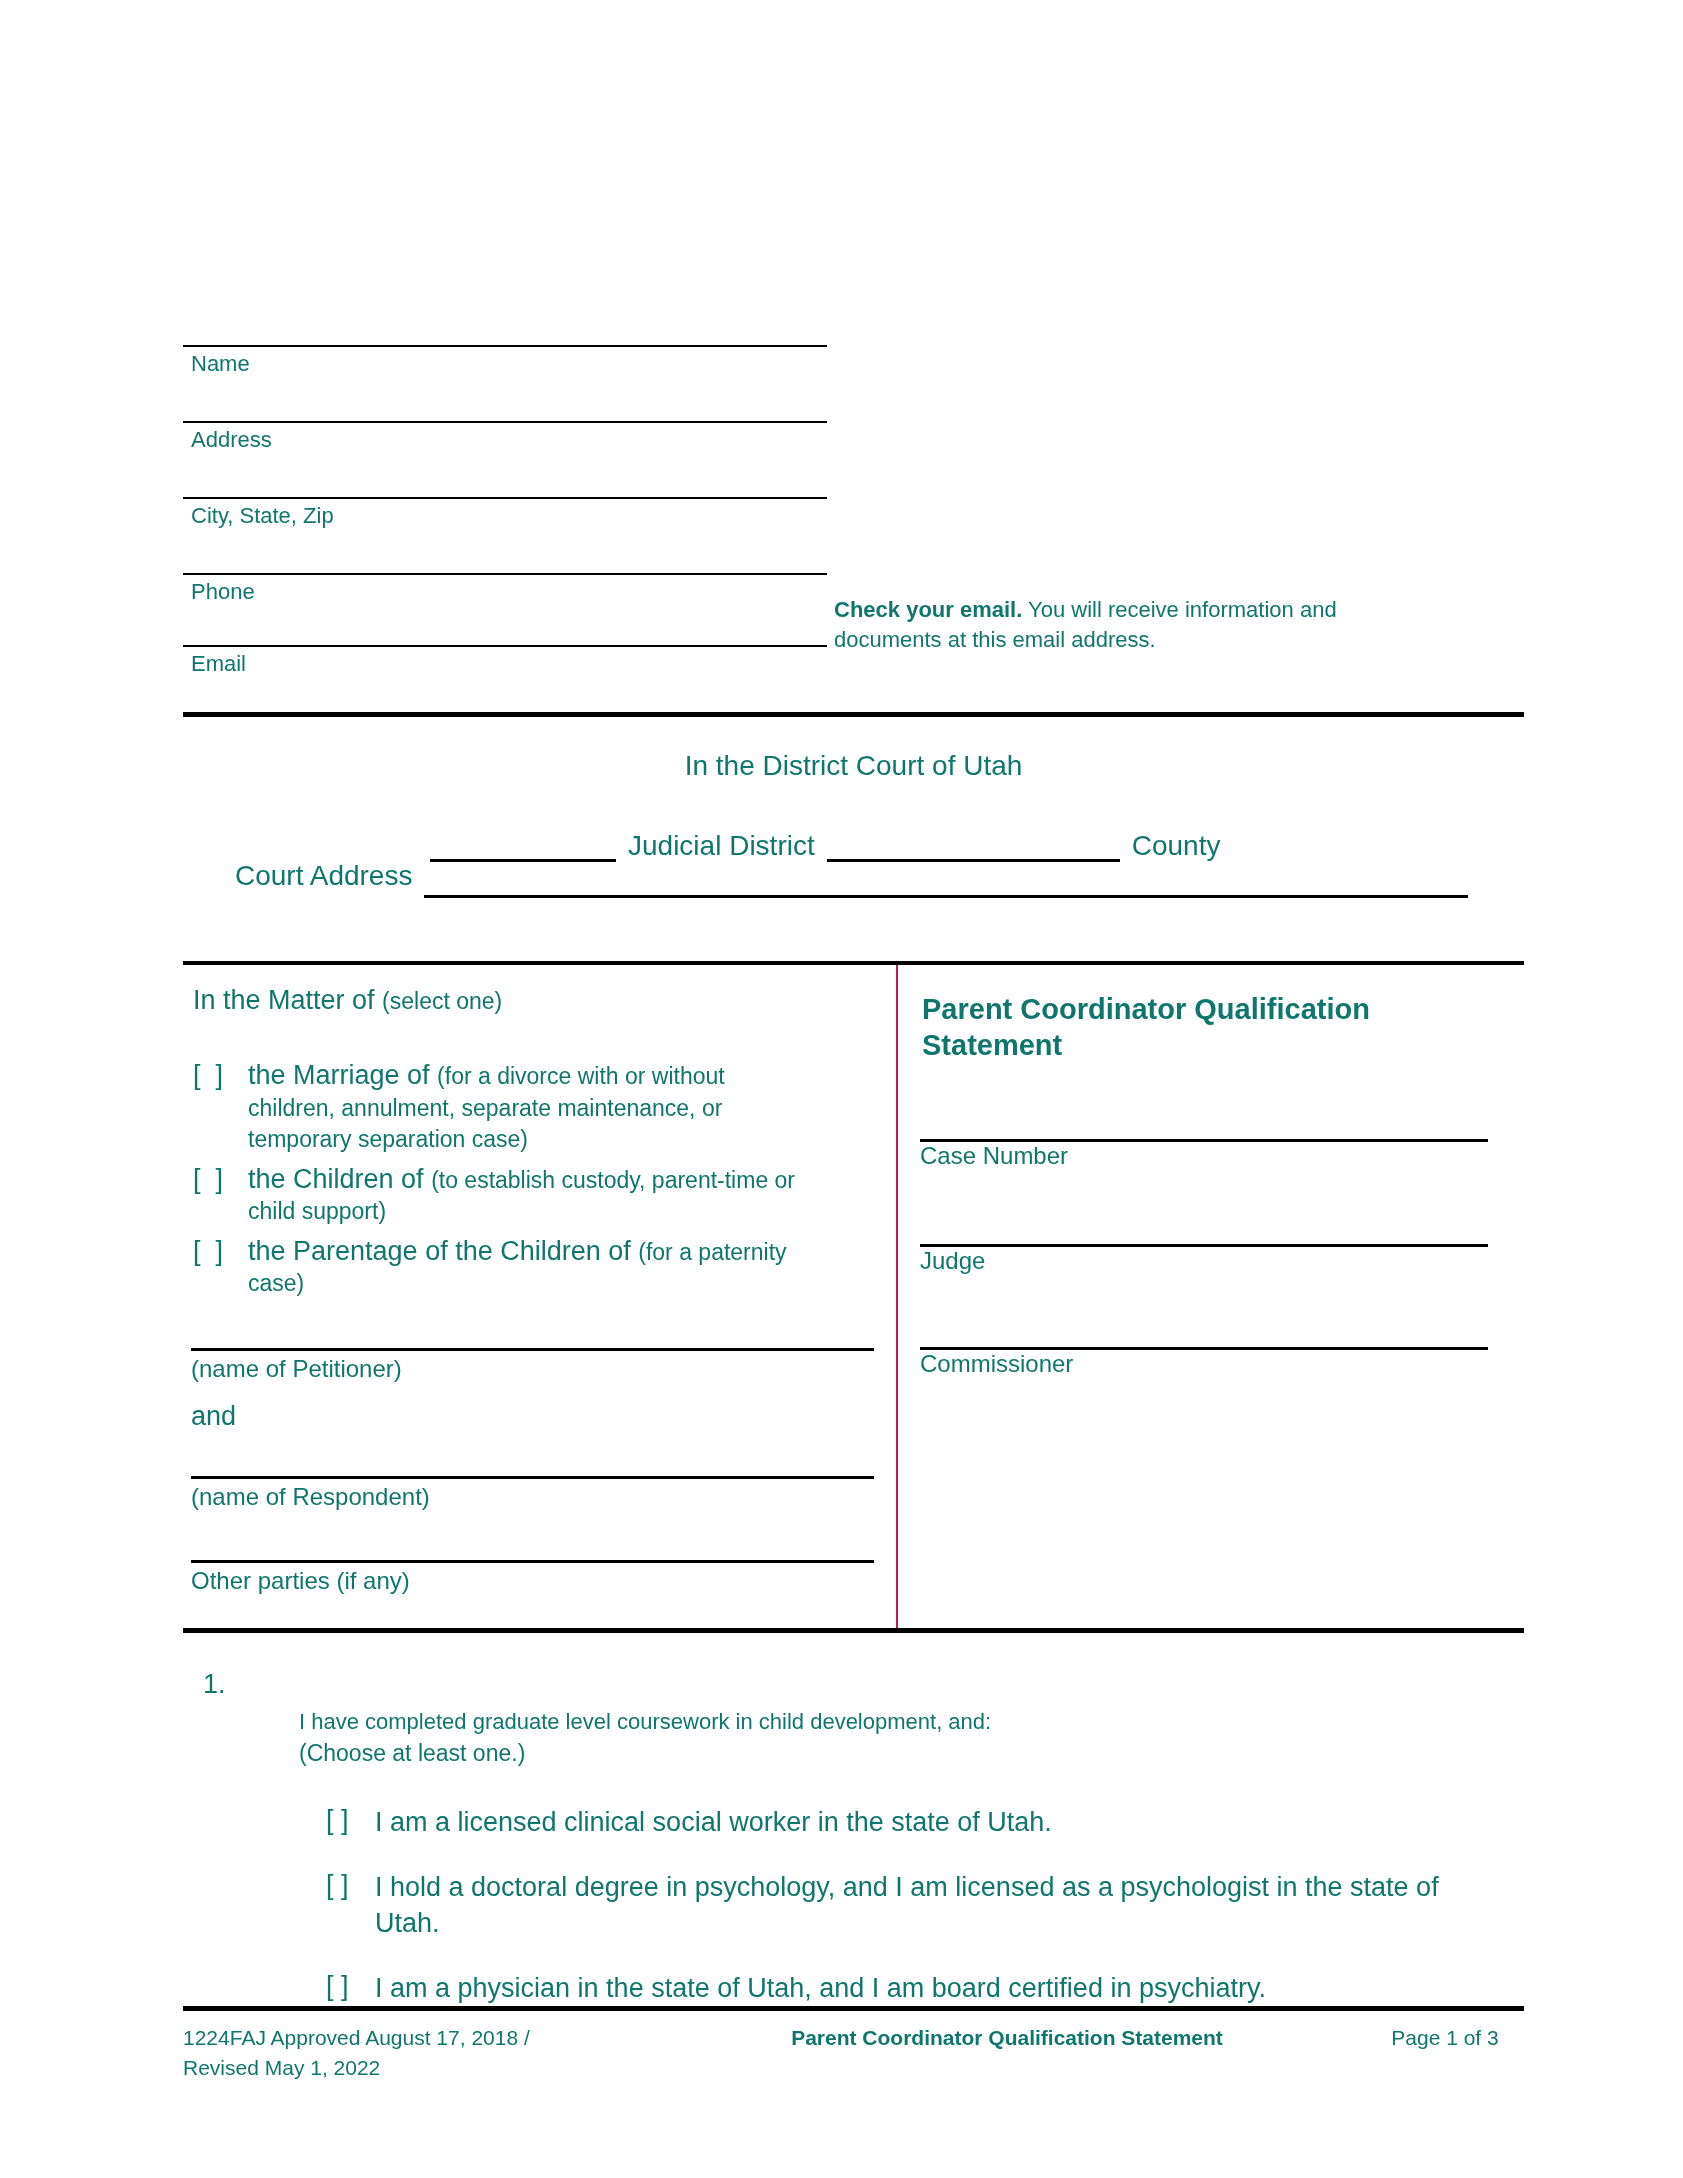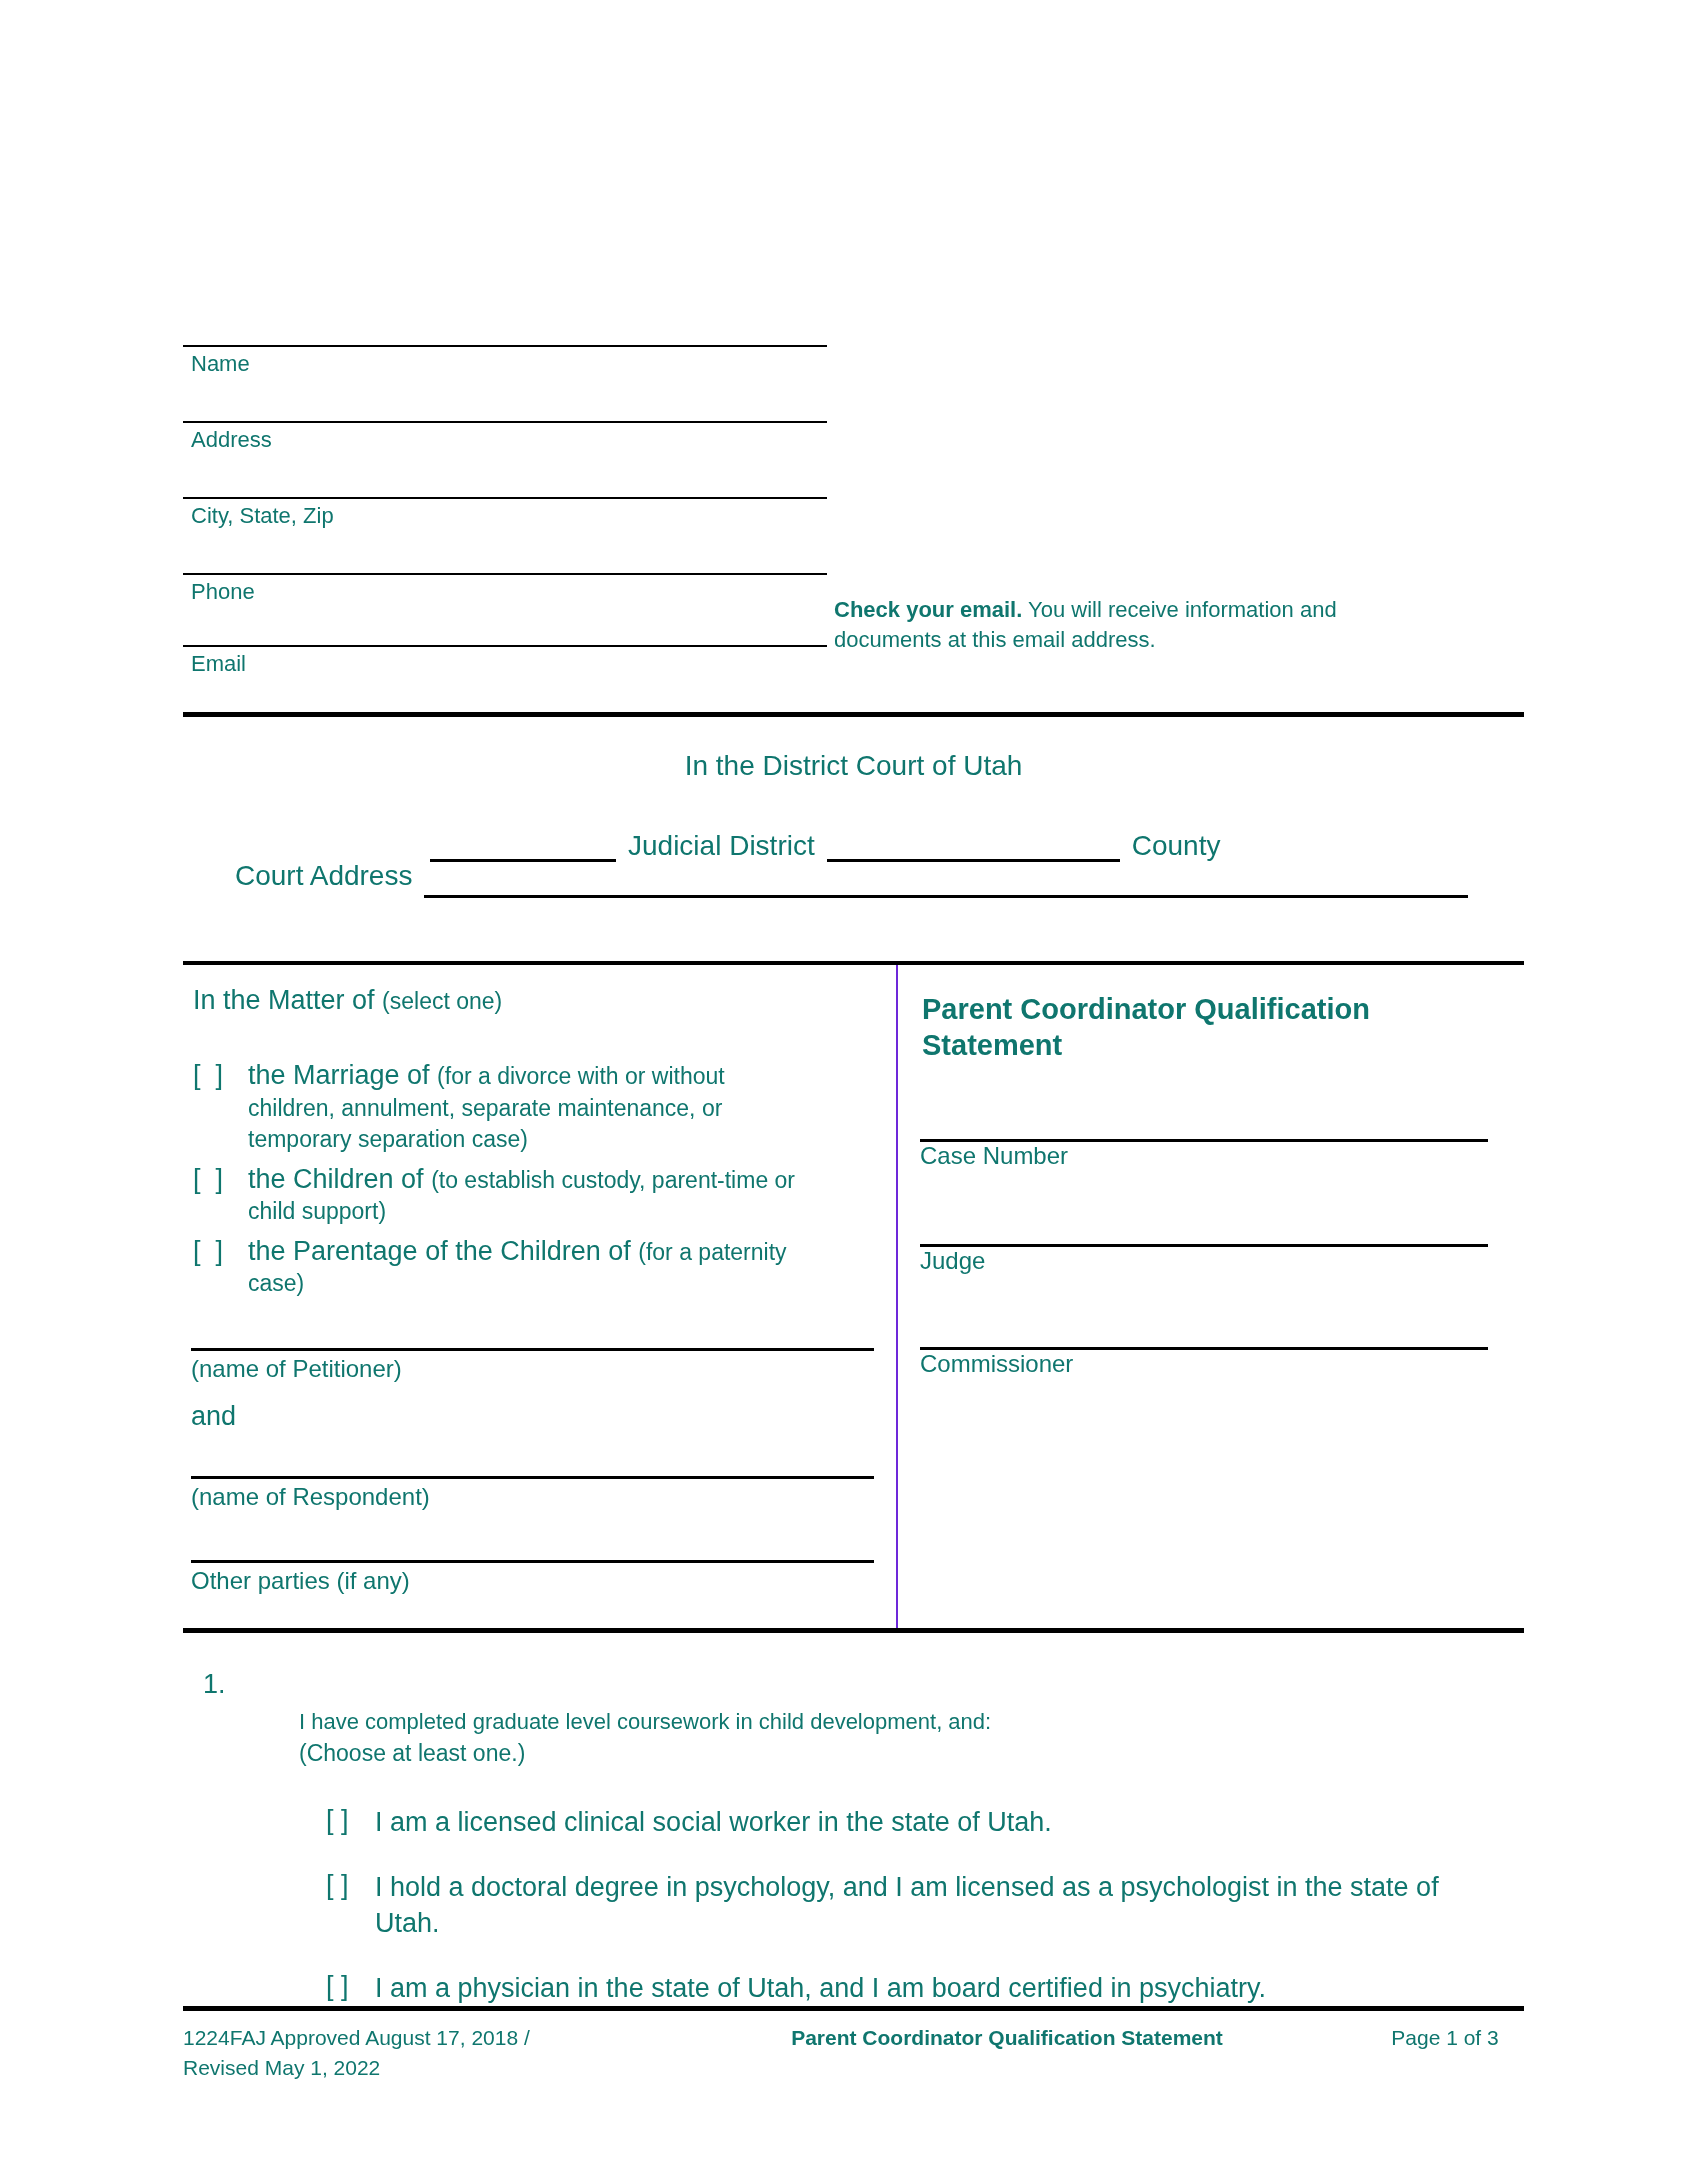--- a/index.html
+++ b/index.html
@@ -24,21 +24,21 @@
   .court-heading { position:absolute; left:183px; top:750px; width:1341px; text-align:center; font-size:28px; }
   .district-row { position:absolute; left:430px; top:824px; font-size:28px; display:flex; align-items:flex-end; }
   .blank { display:inline-block; border-bottom:3px solid #000; height:38px; }
   .blank-district { width:186px; margin-right:12px; }
   .blank-county { width:293px; margin-left:12px; margin-right:12px; }
   .address-row { position:absolute; left:235px; top:860px; width:1233px; font-size:28px; display:flex; align-items:flex-start; }
   .blank-address { flex:1; margin-left:12px; }
   
   .caption-table { position:absolute; left:183px; top:961px; width:1341px; height:672px;
     border-top:4px solid #000; border-bottom:5px solid #000; display:flex; }
-  .cell-left { width:715px; border-right:2px solid #6d28d9; position:relative; padding:20px 16px 0 10px; }
+  .cell-left { width:715px; border-right:2px solid #be185d; position:relative; padding:20px 16px 0 10px; }
   .cell-right { flex:1; position:relative; padding:26px 28px 0 24px; }
   .matter-heading { font-size:27px; }
   .small-note { font-size:23px; }
   .matter-options { margin-top:44px; }
   .matter-option { display:flex; margin-bottom:9px; }
   .cb { font-size:27px; white-space:pre; flex:0 0 55px; }
   .matter-text { font-size:27px; line-height:1.17; width:559px; }
   .matter-text .small-note { line-height:1.17; }
   .party-group { position:absolute; left:8px; width:683px; }
   .party-line { border-top:3px solid #000; }

